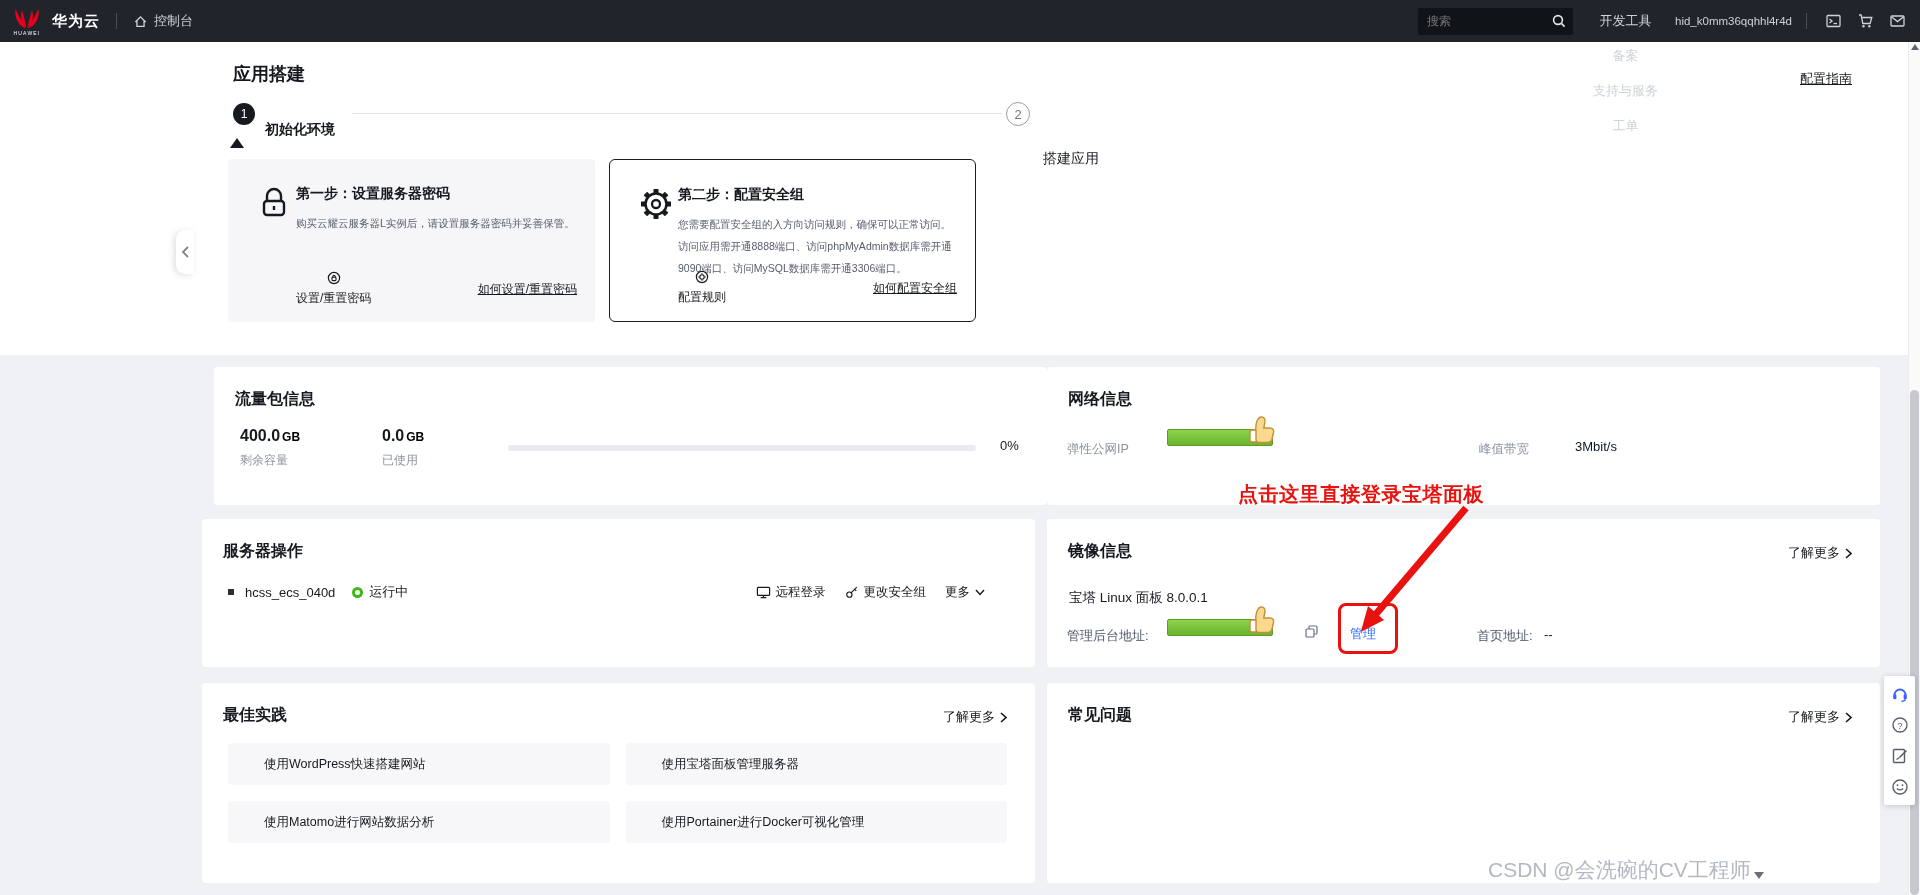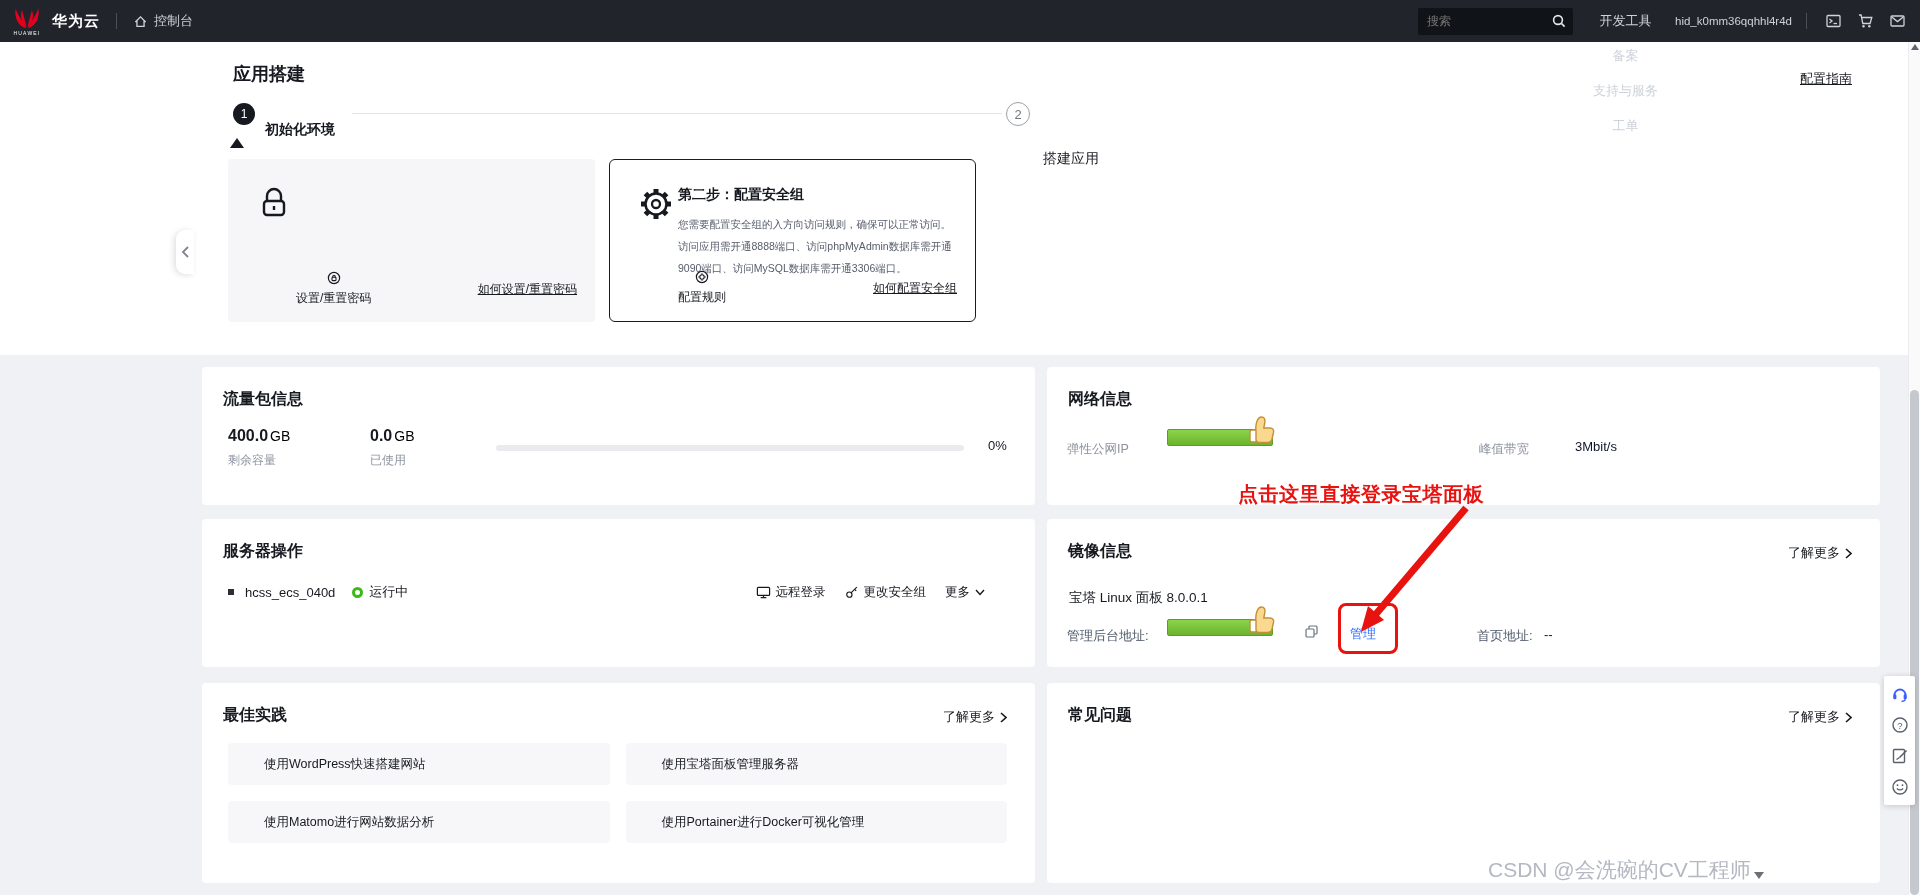--- a/index.html
+++ b/index.html
@@ -50,34 +50,34 @@
   .sc-body { position:absolute; left:68px; top:26px; right:18px; }
   .sc-title { font-size:14px; font-weight:bold; color:#16191f; }
   .sc-desc { margin-top:9px; font-size:10.5px; color:#575d6c; line-height:22px; }
   .sc-footer { position:absolute; left:68px; right:18px; bottom:15px; display:flex;
                justify-content:space-between; align-items:center; font-size:12px; color:#16191f; }
   .sc-action { display:flex; align-items:center; gap:5px; cursor:pointer;flex-direction:column; }
   .sc-help { text-decoration:underline; cursor:pointer; }
 
   
   .card { position:absolute; background:#fff; border-radius:4px; }
-  #card-traffic  { left:202px;  top:367px; width:833px; height:138px; }
+  #card-traffic  { left:214px;  top:367px; width:833px; height:138px; }
   #card-network  { left:1047px; top:367px; width:833px; height:138px; }
   #card-server   { left:202px;  top:519px; width:833px; height:148px; }
   #card-image    { left:1047px; top:519px; width:833px; height:148px; }
   #card-practice { left:202px;  top:683px; width:833px; height:200px; }
   #card-faq      { left:1047px; top:683px; width:833px; height:200px; }
   .card-title { position:absolute; left:21px; top:22px; font-size:16px; font-weight:bold; color:#16191f; }
   .learn-more { position:absolute; right:28px; top:25px; font-size:13px; color:#16191f;
                 display:flex; align-items:center; gap:5px; cursor:pointer; }
 
   
   .t-col { position:absolute; top:60px; }
   .t-value { font-size:16px; font-weight:bold; color:#16191f; }
-  .t-unit { font-size:14px; font-weight:normal; margin-left:2px; }
+  .t-unit { font-size:12px; font-weight:bold; margin-left:2px; }
   .t-label { margin-top:7px; font-size:12px; color:#8d939e; }
   .t-bar { position:absolute; left:294px; top:78px; width:468px; height:6px; background:#eaebef; border-radius:3px; cursor:default; }
   .t-pct { position:absolute; left:786px; top:71px; font-size:13px; color:#16191f; }
 
   
   .n-label { position:absolute; font-size:12.5px; color:#8d939e; }
   .n-value { position:absolute; font-size:13px; color:#0f172a; font-weight:500; }
   .censor { position:absolute; height:17px; width:106px; border-radius:2px;
             background:linear-gradient(#8bd44a,#6cb32e); border:1px solid #5a9c26; }
   .thumb-svg { position:absolute; }
@@ -217,20 +217,24 @@
     <div class="pointer-up"></div>
 
     <div class="step-card one">
       <span class="sc-icon">
         <svg width="36" height="36" viewBox="0 0 36 36">
           <path d="M11 16 V11 A7 7 0 0 1 25 11 V16" fill="none" stroke="#16191f" stroke-width="2.4"></path>
           <rect x="8" y="16" width="20" height="14" rx="3" fill="none" stroke="#16191f" stroke-width="2.4"></rect>
           <line x1="18" y1="21" x2="18" y2="25" stroke="#16191f" stroke-width="2.4"></line>
         </svg>
       </span>
+      <div class="sc-body">
+        <div class="sc-title">第一步：设置服务器密码</div>
+        <div class="sc-desc">购买云耀云服务器L实例后，请设置服务器密码并妥善保管。</div>
+      </div>
       <div class="sc-footer">
         <span class="sc-action">
           <svg width="14" height="14" viewBox="0 0 14 14">
             <circle cx="7" cy="7" r="5.6" fill="none" stroke="#16191f" stroke-width="1.2"></circle>
             <rect x="5" y="6.2" width="4" height="3.4" rx="0.8" fill="none" stroke="#16191f" stroke-width="1.1"></rect>
             <path d="M5.8 6.2 V5.4 A1.2 1.2 0 0 1 8.2 5.4 V6.2" fill="none" stroke="#16191f" stroke-width="1.1"></path>
           </svg>
           <span>设置/重置密码</span>
         </span>
         <span class="sc-help">如何设置/重置密码</span>

